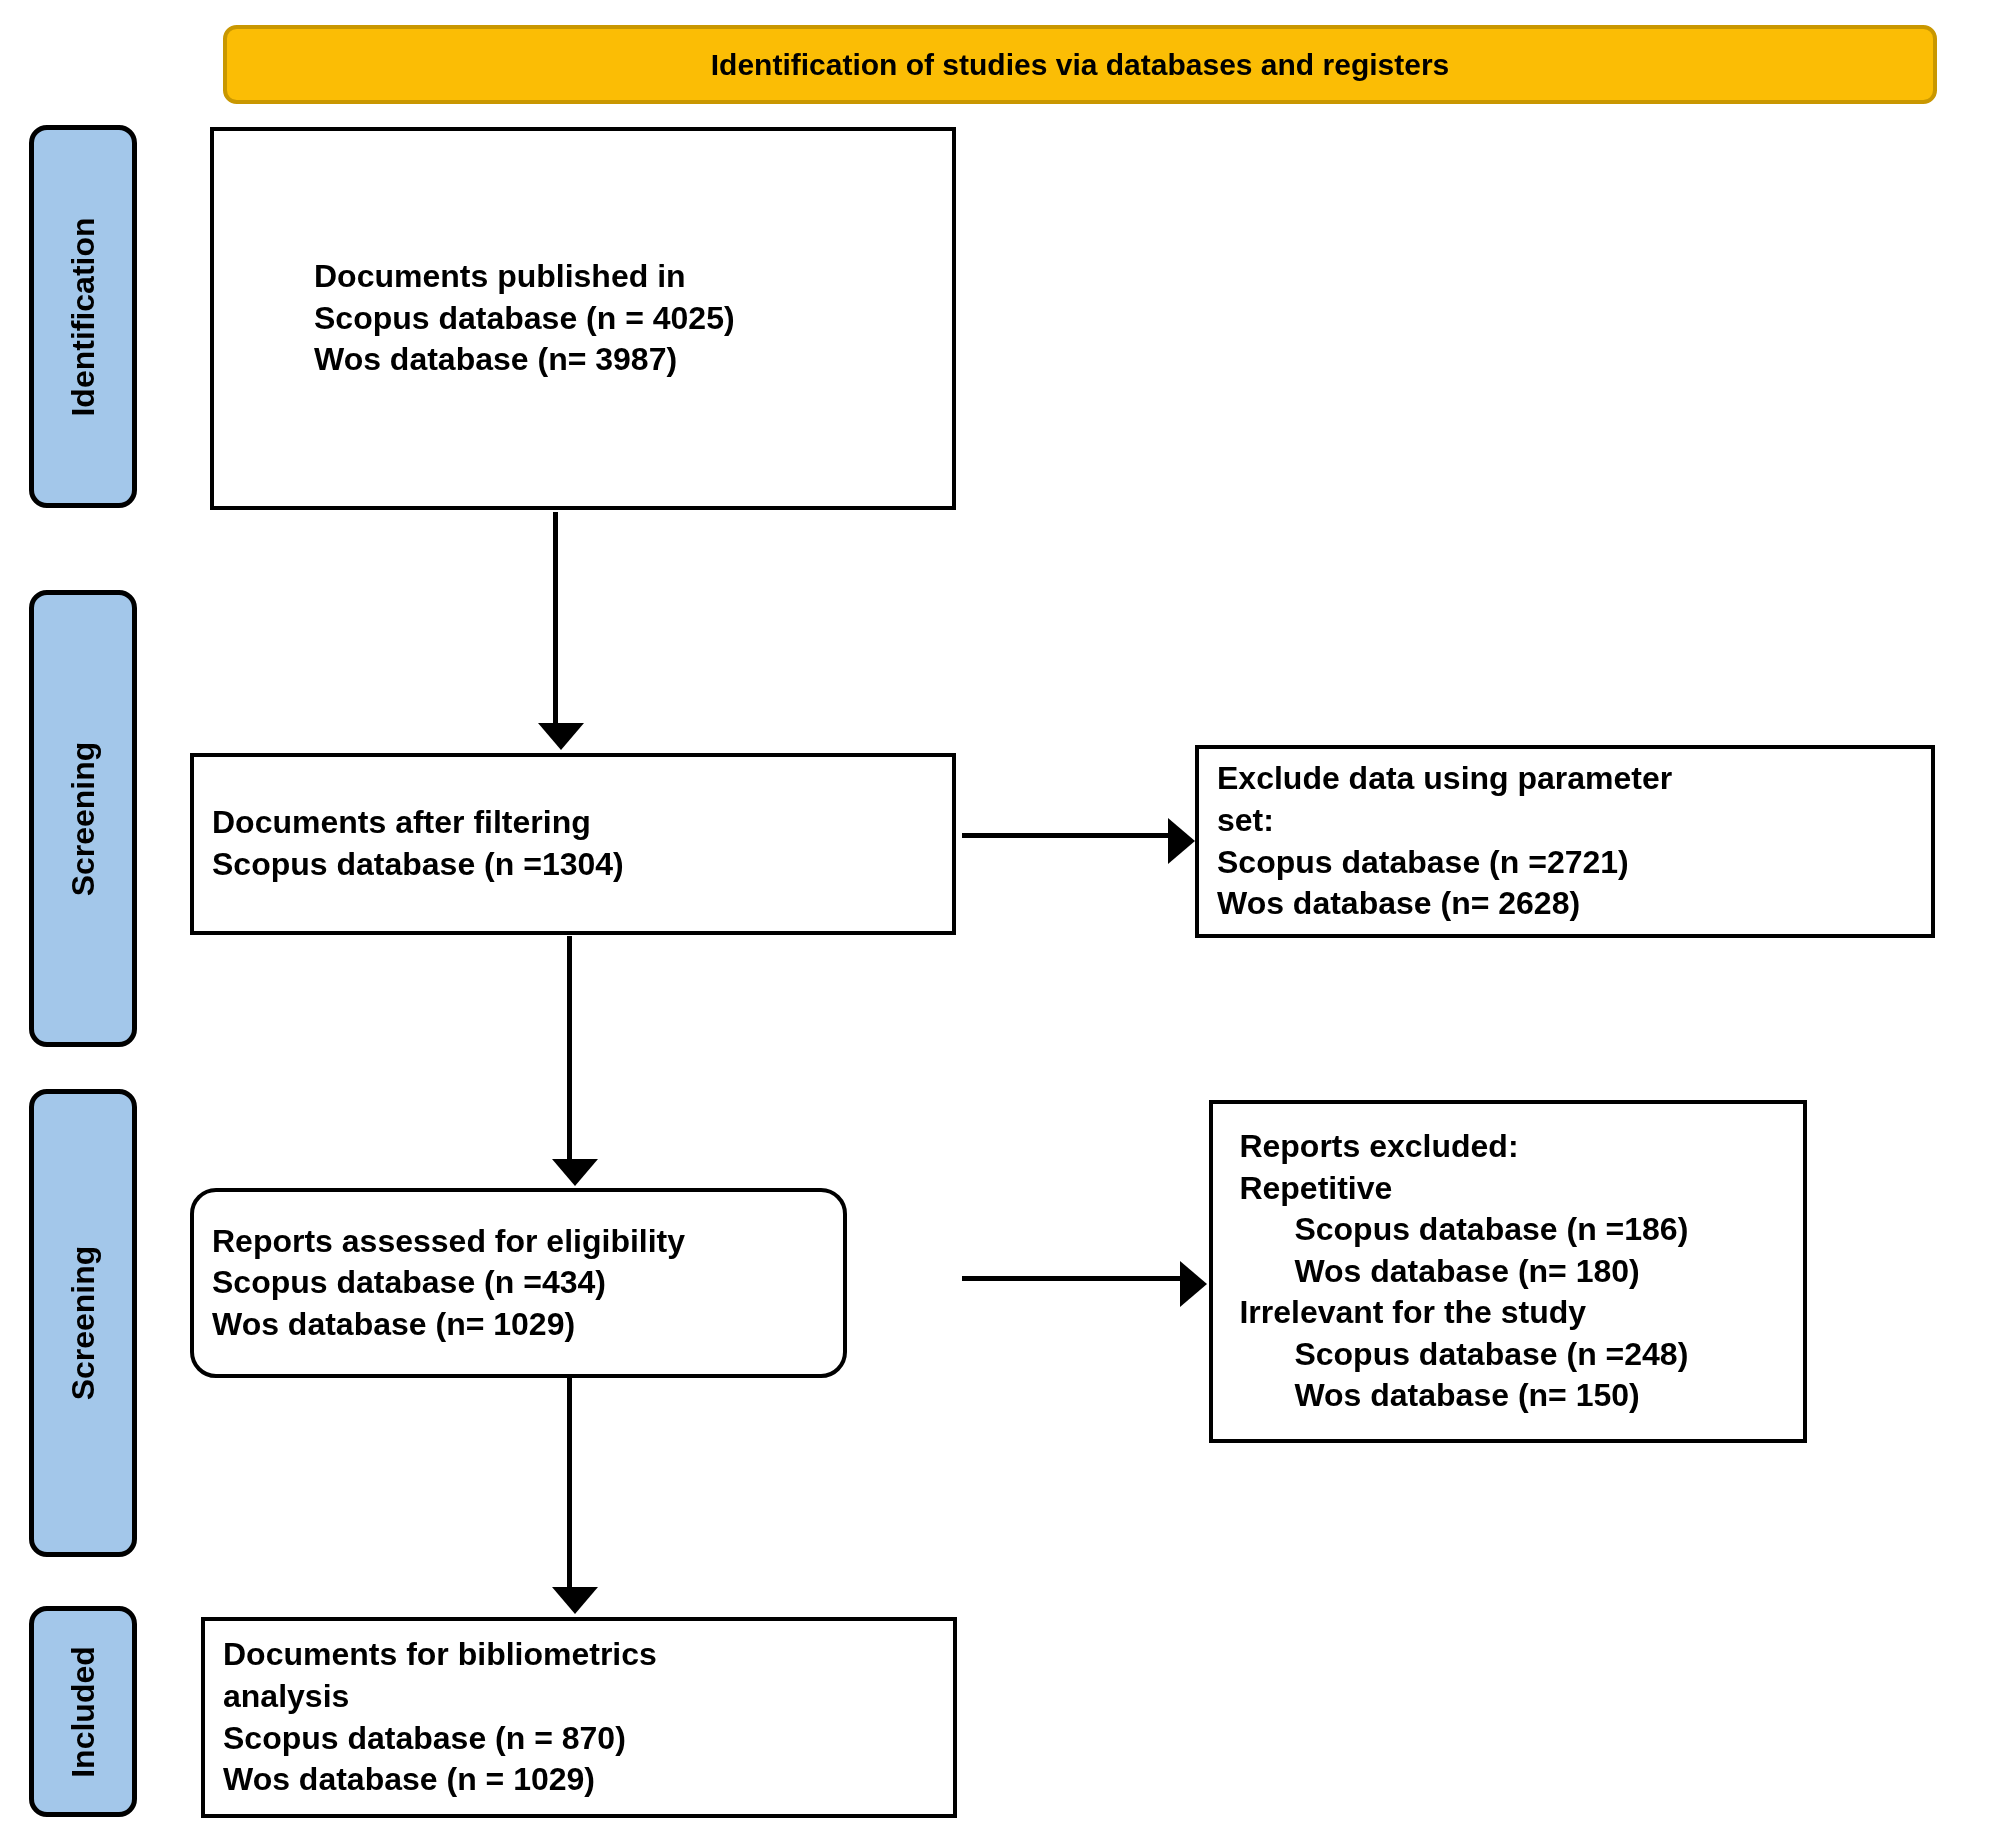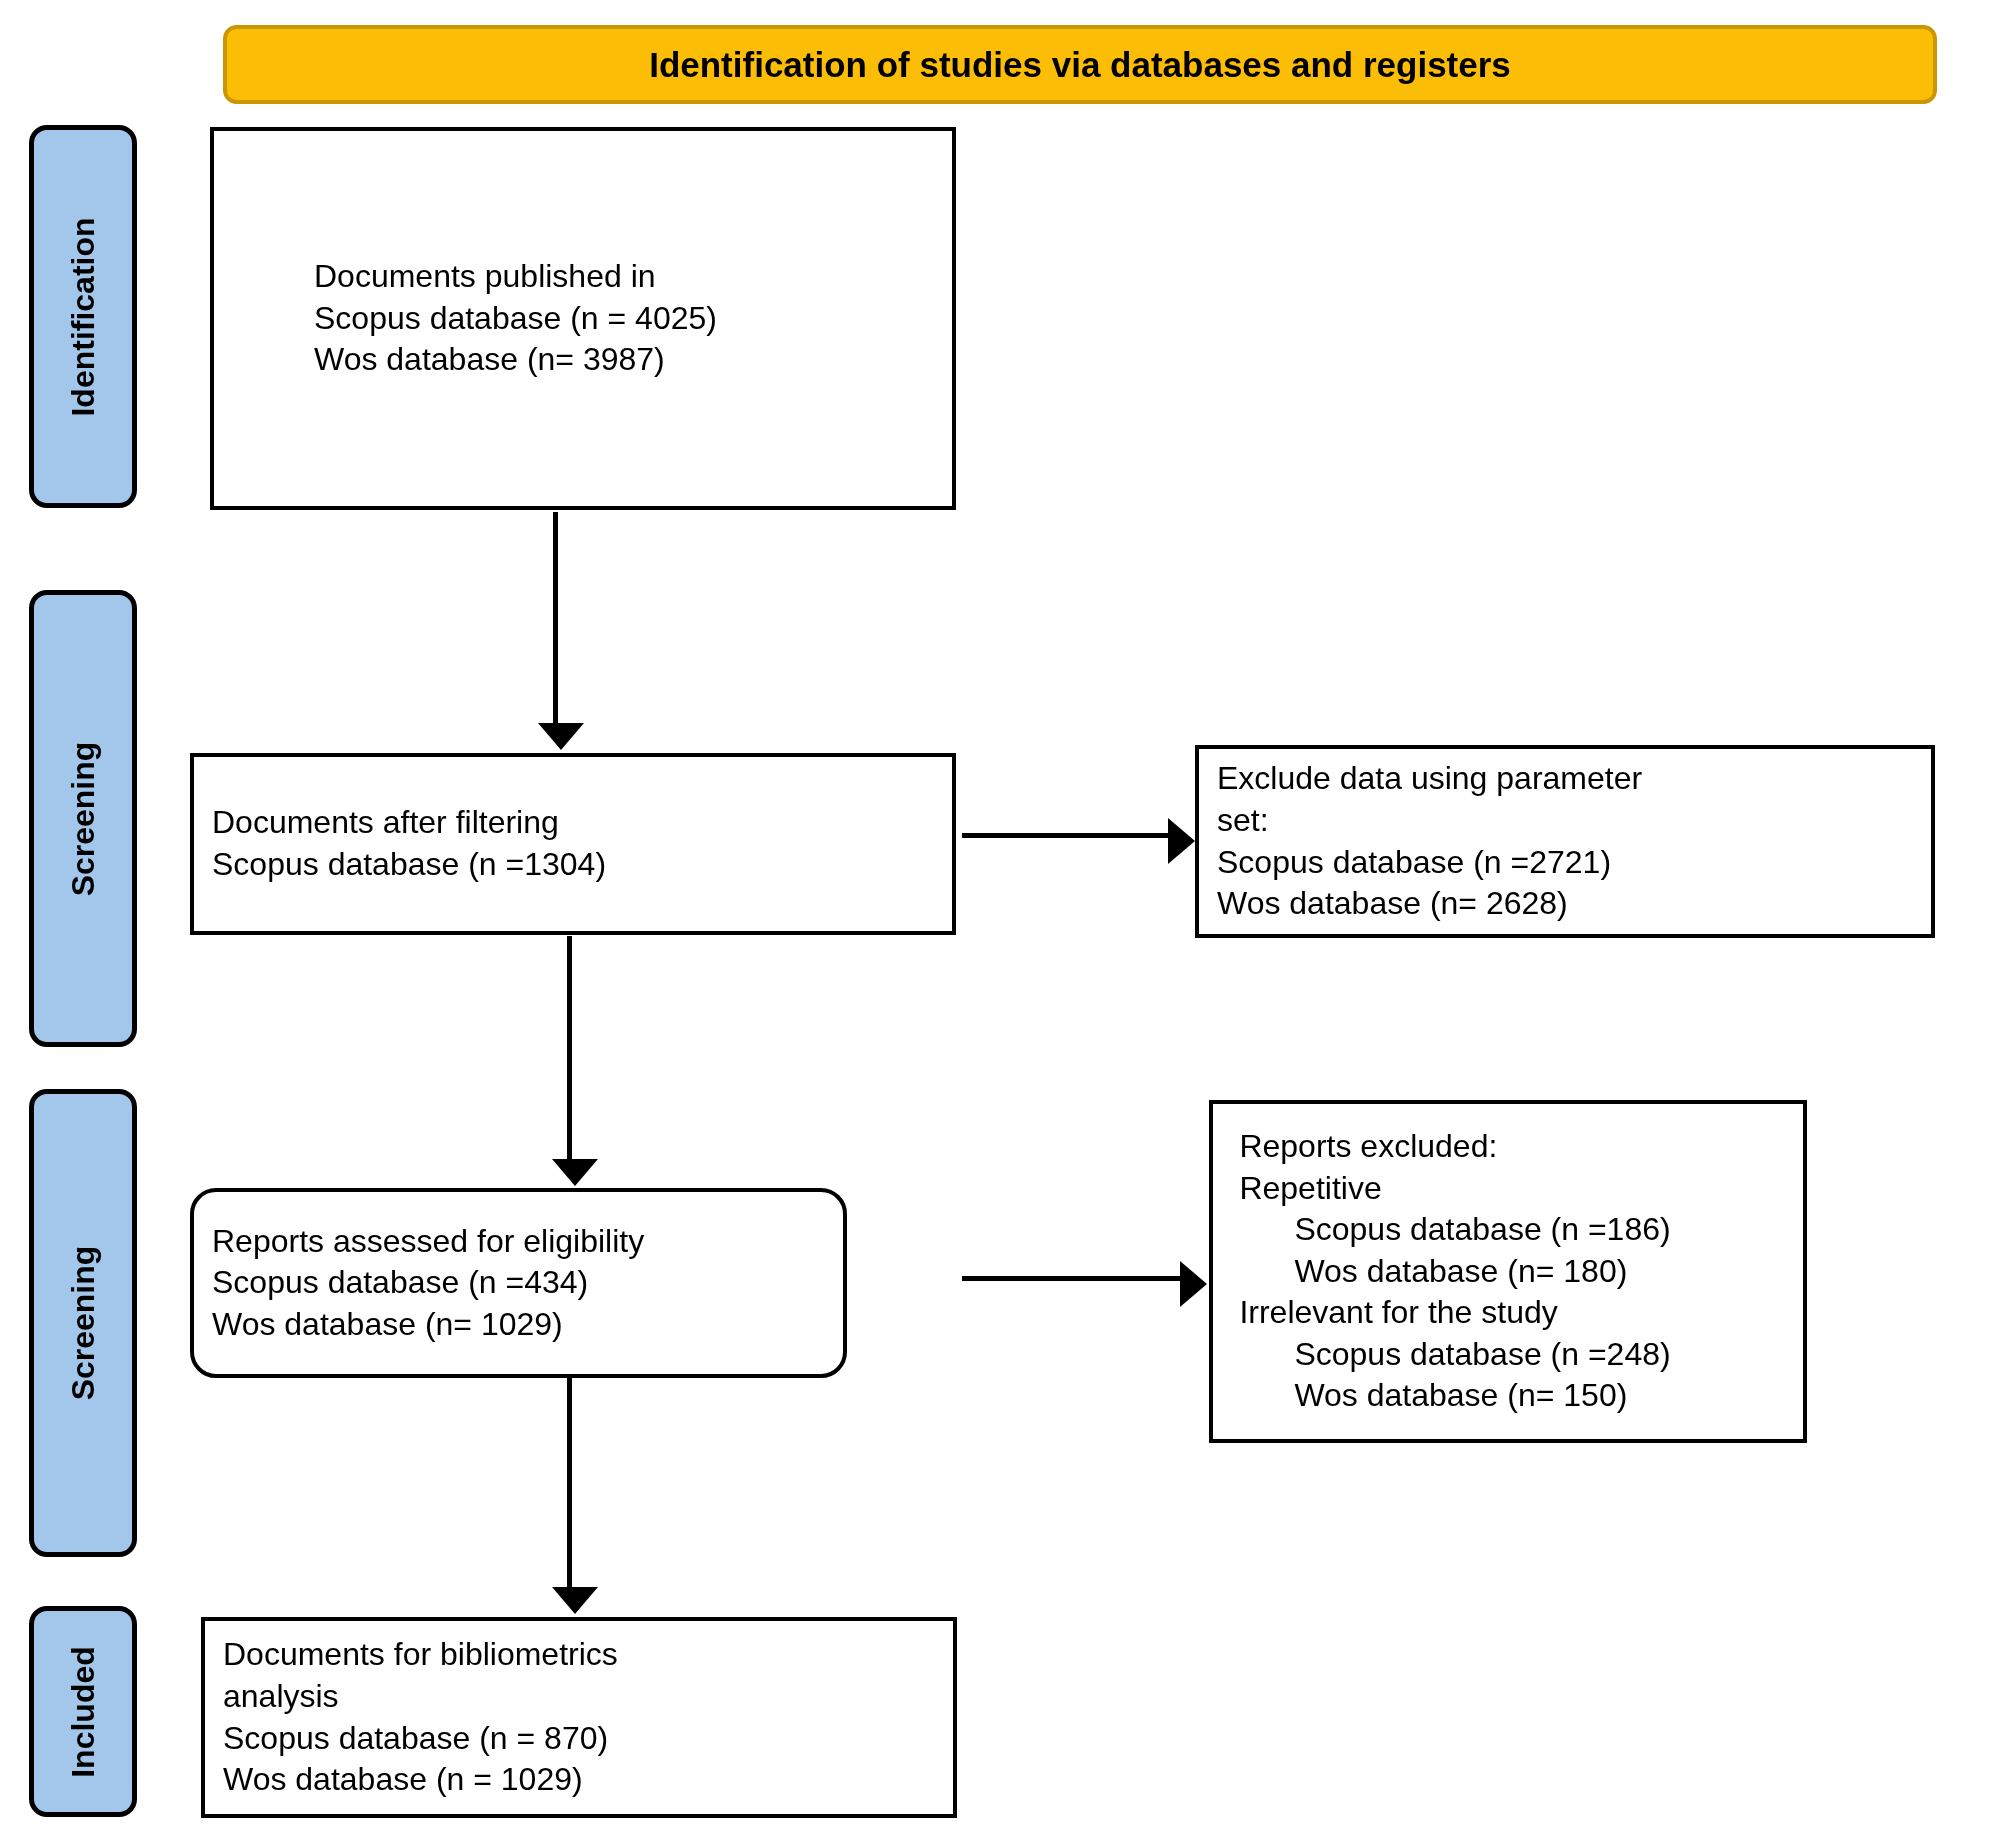--- a/index.html
+++ b/index.html
@@ -29,21 +29,21 @@
     height: 79px;
     background: #FBBD05;
     border: 4.8px solid #C99700;
     border-radius: 13.7px;
     box-sizing: border-box;
     display: flex;
     align-items: center;
     justify-content: center;
   }
   .header-banner .banner-text {
-    font-size: 35px;
+    font-size: 30px;
     font-weight: bold;
     letter-spacing: 0px;
     color: #000000;
     white-space: nowrap;
   }
 
   
   .stage-chip {
     position: absolute;
     background: #A3C7EA;
@@ -70,20 +70,21 @@
   
   .flow-box {
     position: absolute;
     background: #ffffff;
     border: 4.8px solid #000000;
     box-sizing: border-box;
     padding: 0 18px;
     display: flex;
     flex-direction: column;
     justify-content: center;
+    font-weight: bold;
   }
   .flow-box .line {
     font-size: 32px;
     line-height: 1.30;
     white-space: nowrap;
     color: #000000;
   }
   .flow-box .line.indent {
     padding-left: 55px;
   }

